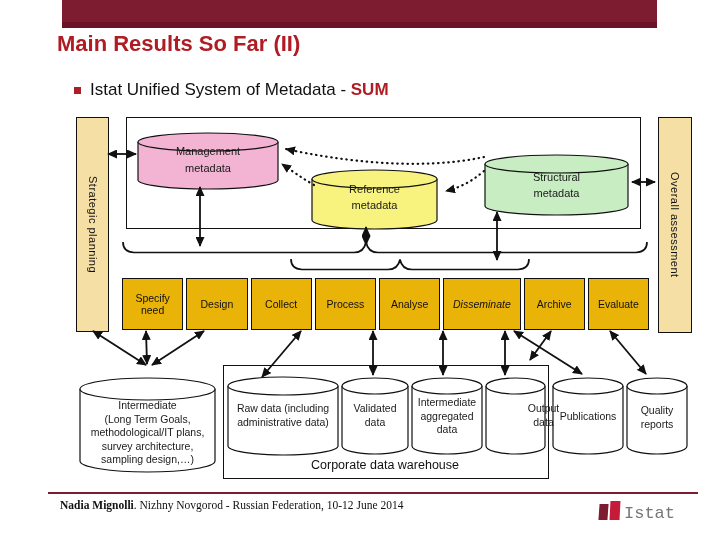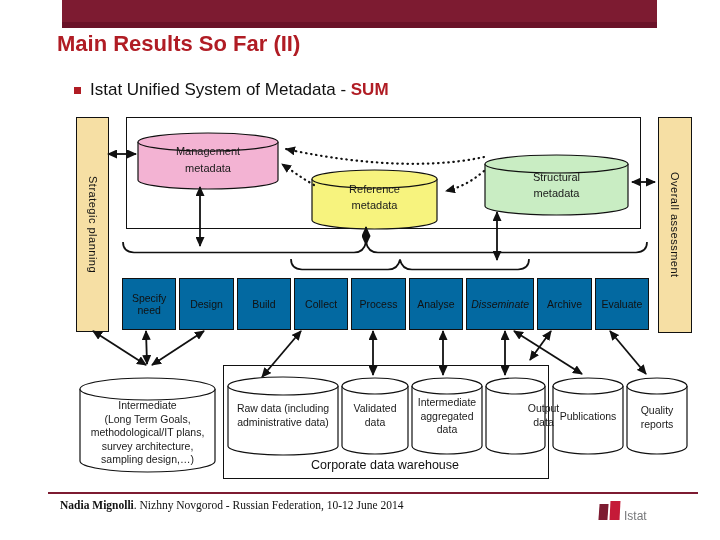--- a/index.html
+++ b/index.html
@@ -17,21 +17,21 @@
   
   .vbar{background:var(--tan);border:1px solid #111;display:flex;align-items:center;justify-content:center;}
   .vbar span{writing-mode:vertical-rl;text-orientation:mixed;font-size:11px;color:#111;letter-spacing:.5px;}
   .vbar-left{left:76px;top:117px;width:31px;height:213px;}
   .vbar-right{left:658px;top:117px;width:32px;height:214px;}
   .mms-box{left:126px;top:117px;width:513px;height:110px;border:1px solid #111;}
   .mms-label{left:126px;top:120px;width:513px;text-align:center;font-size:13px;}
   .wh-box{left:223px;top:365px;width:324px;height:112px;border:1px solid #111;}
   .wh-label{left:223px;top:458px;width:324px;text-align:center;font-size:12.5px;}
   .process-row{left:122px;top:278px;width:527px;height:52px;display:flex;gap:3px;}
-  .pcell{flex:1;border:1px solid #111;background:#0369a1;display:flex;align-items:center;justify-content:center;
+  .pcell{flex:1;border:1px solid #111;background:#eab308;display:flex;align-items:center;justify-content:center;
          text-align:center;font-size:10.5px;line-height:12px;padding:0 1px;}
   .pcell.wide{flex:1.28;font-style:italic;}
   
   .cyl-label{text-align:center;font-size:11px;line-height:16px;color:#1a1a1a;}
   .cyl-label.small{font-size:10.5px;line-height:13.5px;}
   .lbl-mgmt{left:138px;top:143px;width:140px;line-height:17px;}
   .lbl-ref{left:312px;top:181px;width:125px;}
   .lbl-struct{left:485px;top:169px;width:143px;}
   .lbl-doc{left:80px;top:399px;width:135px;}
   .lbl-raw{left:228px;top:402px;width:110px;line-height:14px;}
@@ -39,21 +39,21 @@
   .lbl-int{left:412px;top:396px;width:70px;line-height:14px;}
   .lbl-out{left:486px;top:402px;width:59px;line-height:14px;padding-left:28px;}
   .lbl-pub{left:553px;top:410px;width:70px;}
   .lbl-qual{left:627px;top:404px;width:60px;line-height:14px;}
   
   .footer-line{left:48px;top:492px;width:650px;height:2px;background:var(--maroon);}
   .footer-text{left:60px;top:499px;font-family:"Liberation Serif","DejaVu Serif",serif;font-size:11.5px;color:#111;}
   .logo{left:599px;top:501px;display:flex;align-items:flex-end;}
   .logo-block1{width:9px;height:16px;background:var(--maroon);transform:skewX(-4deg);margin-right:2px;margin-bottom:3px;}
   .logo-block2{width:10px;height:19px;background:#c51a38;transform:skewX(-3deg);margin-bottom:3px;}
-  .logo-text{font-family:Liberation Sans, sans-serif;font-size:12px;color:#76777a;margin-left:4px;}
+  .logo-text{font-family:Liberation Mono, monospace;font-size:17px;color:#76777a;margin-left:4px;}
   svg.layer{position:absolute;left:0;top:0;z-index:1;}
   .z2{z-index:2;}
   .z0{z-index:0;}
 </style>
 </head>
 <body>
 
 <div class="slide">
 
   <div class="abs top-bar"></div>
@@ -162,21 +162,20 @@
     <div>metadata</div>
   </div>
   <div class="abs z2 cyl-label lbl-struct">
     <div>Structural</div>
     <div>metadata</div>
   </div>
 
   <div class="abs z2 process-row">
     <div class="pcell">Specify need</div>
     <div class="pcell">Design</div>
-    <div class="pcell">Build</div>
     <div class="pcell">Collect</div>
     <div class="pcell">Process</div>
     <div class="pcell">Analyse</div>
     <div class="pcell wide">Disseminate</div>
     <div class="pcell">Archive</div>
     <div class="pcell">Evaluate</div>
   </div>
 
   <div class="abs z2 cyl-label small lbl-doc">
     <div>Intermediate</div>

